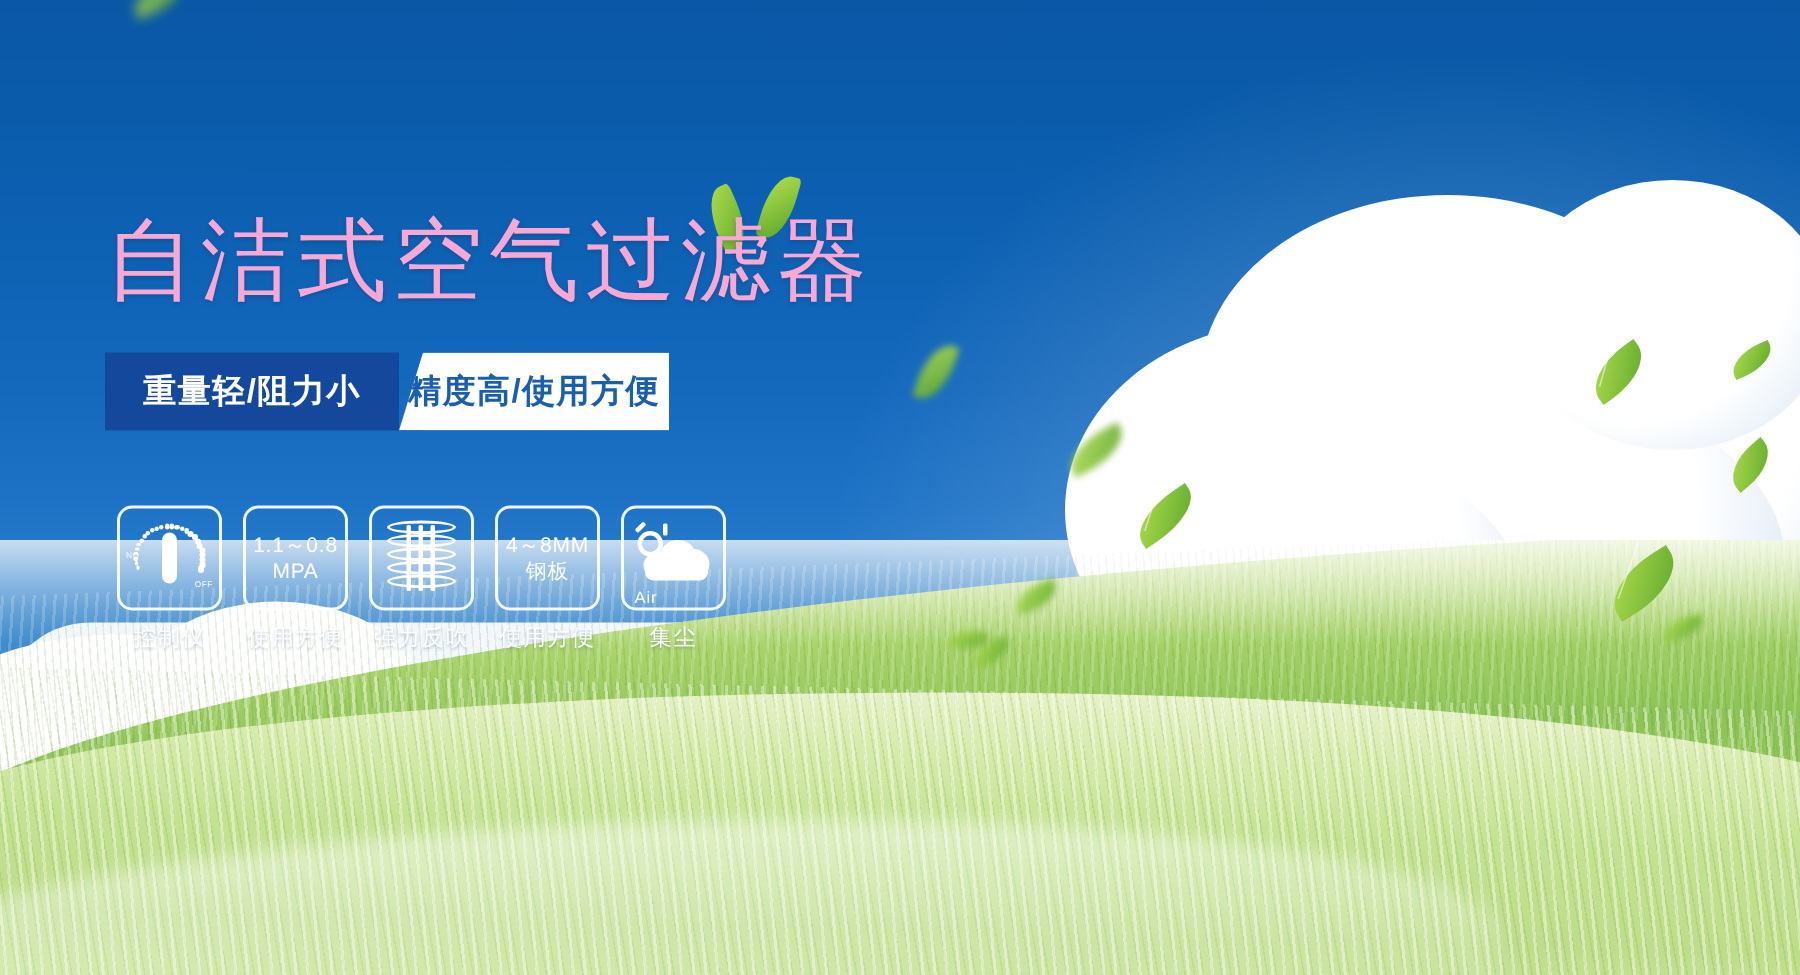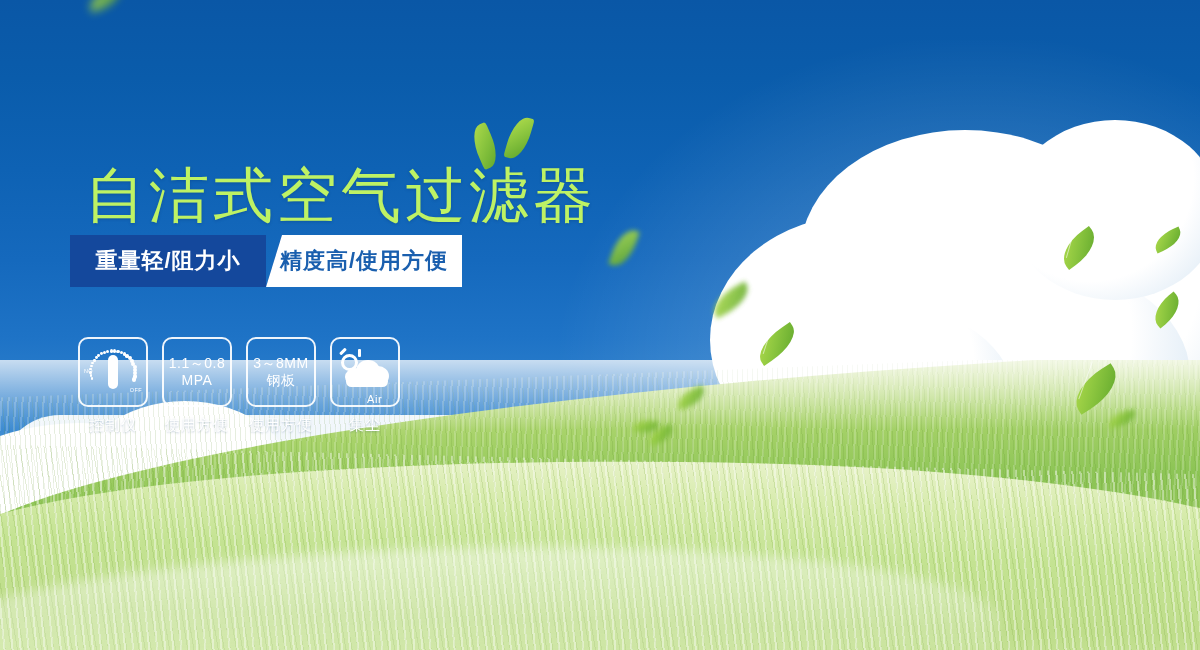--- a/index.html
+++ b/index.html
@@ -126,29 +126,28 @@
   }
 
   
   .sprout{position:absolute;left:471px;top:112px;width:70px;height:60px;}
   .sprout .leaf{width:20px;height:44px;border-radius:70% 10% 70% 10%;}
   .sprout .l1{left:4px;top:12px;transform:rotate(-24deg);}
   .sprout .l2{left:38px;top:4px;transform:rotate(16deg);}
 
   
   .title{
-    position:absolute;left:85px;top:142px;
-    color:#bef264;
+    position:absolute;left:70px;top:142px;
+    color:#f9a8d4;
     font-size:60px;
     line-height:1.05;
     letter-spacing:4px;
     font-weight:300;
     white-space:nowrap;
     text-shadow:0 1px 3px rgba(0,40,90,.25);
-    margin-top:22px;
   }
 
   .tagbar{
     position:absolute;left:70px;top:235px;
     width:392px;height:52px;
     display:flex;
   }
   .tag-left{
     position:relative;
     background:#14489c;
@@ -157,21 +156,21 @@
     color:#ffffff;font-size:22px;letter-spacing:1px;font-weight:600;
   }
   .tag-left::after{
     content:"";position:absolute;right:-16px;top:0;
     border-style:solid;border-width:0 0 52px 16px;
     border-color:transparent transparent #14489c transparent;
   }
   .tag-right{
     position:relative;
     background:#ffffff;
-    width:196px;height:52px;
+    width:180px;height:52px;
     display:flex;align-items:center;justify-content:center;
     color:#1a5fae;font-size:22px;letter-spacing:1px;font-weight:600;
     clip-path:polygon(16px 0,100% 0,100% 100%,0 100%);
   }
 
   
   .features{
     position:absolute;left:78px;top:337px;
     display:flex;gap:14px;
   }
@@ -226,21 +225,21 @@
     border:3px solid #fff;box-sizing:border-box;
   }
   .airicon .ray{position:absolute;background:#fff;border-radius:1px;}
   .airicon .cl{position:absolute;background:#fff;border-radius:50%;}
   .airicon .cl-a{left:6px;top:20px;width:20px;height:18px;}
   .airicon .cl-b{left:17px;top:12px;width:24px;height:22px;}
   .airicon .cl-c{left:28px;top:18px;width:22px;height:20px;}
   .airicon .cl-base{left:7px;top:28px;width:42px;height:11px;border-radius:6px;}
   .airicon .air-tx{
     position:absolute;left:0;right:16px;bottom:-9px;text-align:left;
-    font-size:11px;color:#fff;letter-spacing:.6px;padding-left:28px;
+    font-size:11px;color:#fff;letter-spacing:.6px;
   }
 </style>
 </head>
 <body>
 
 <div id="banner">
 
   <div class="sky"></div>
   <div class="sky-bloom"></div>
 
@@ -355,25 +354,40 @@
     <div class="feature">
       <div class="feat-box">
         <div class="feat-text">
           <div>1.1～0.8</div>
           <div class="l2">MPA</div>
         </div>
       </div>
       <div class="feat-label">使用方便</div>
     </div>
 
+    <div class="feature">
+      <div class="feat-box">
+        <div class="coil">
+          <div class="ring" style="top:0px;"></div>
+          <div class="ring" style="top:9px;"></div>
+          <div class="ring" style="top:18px;"></div>
+          <div class="ring" style="top:27px;"></div>
+          <div class="ring" style="top:36px;"></div>
+          <div class="bar" style="left:13px;"></div>
+          <div class="bar" style="left:21px;"></div>
+          <div class="bar" style="left:29px;"></div>
+        </div>
+      </div>
+      <div class="feat-label">强力反吹</div>
+    </div>
 
     <div class="feature">
       <div class="feat-box">
         <div class="feat-text">
-          <div>3～8MM</div>
+          <div>4～8MM</div>
           <div class="l2">钢板</div>
         </div>
       </div>
       <div class="feat-label">使用方便</div>
     </div>
 
     <div class="feature">
       <div class="feat-box">
         <div class="airicon">
           <div class="sun"></div>

